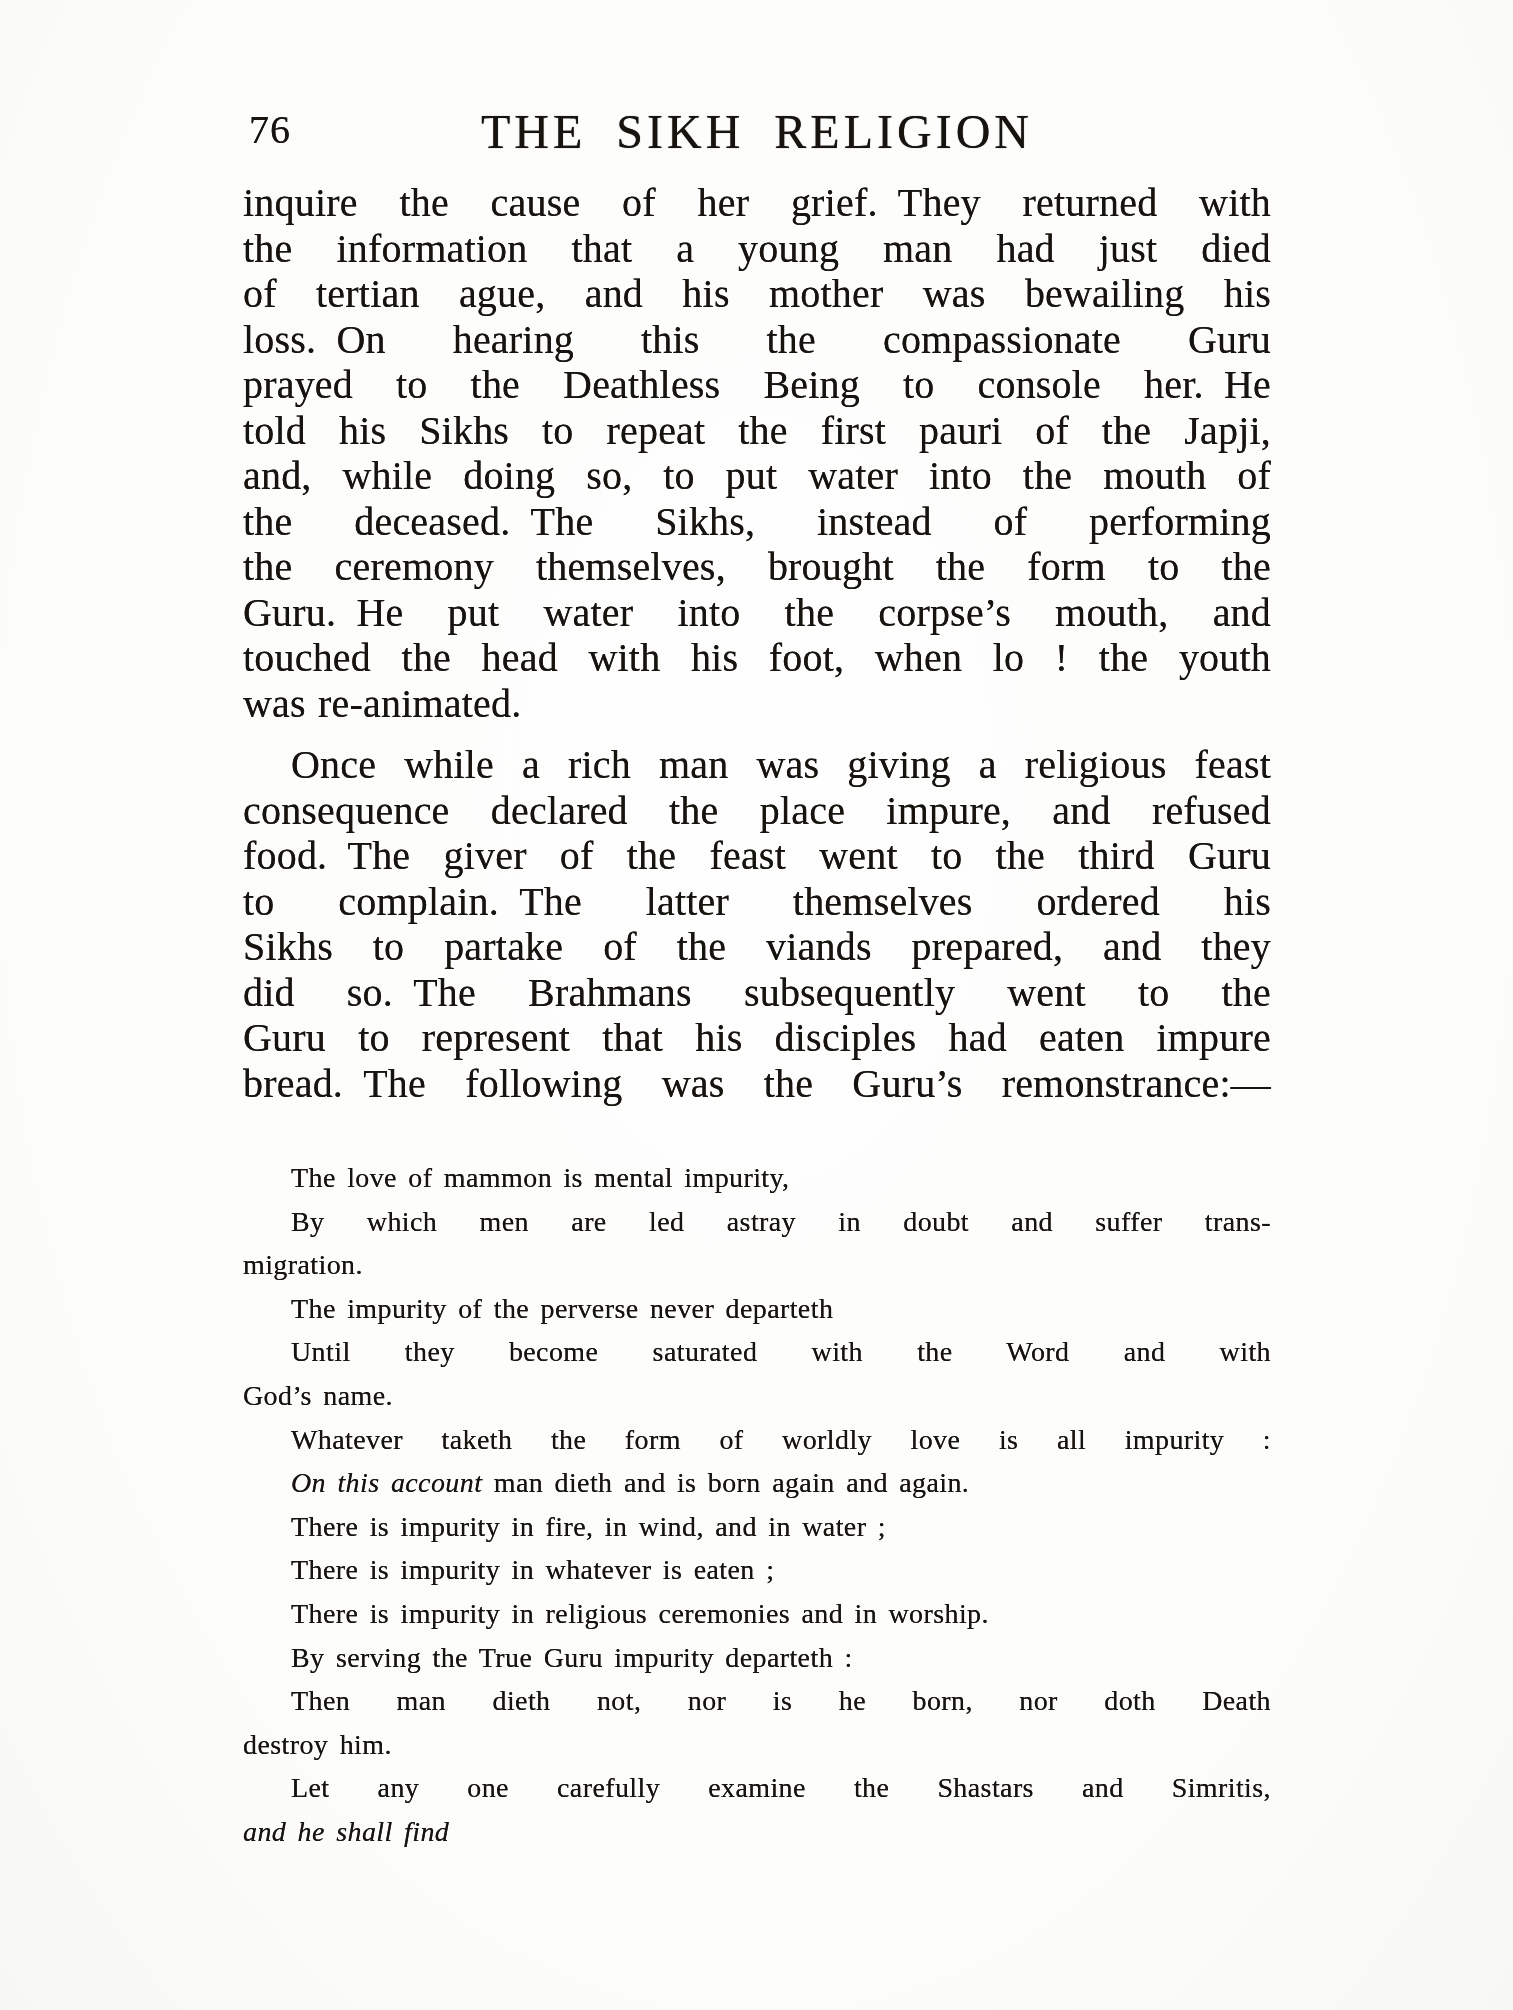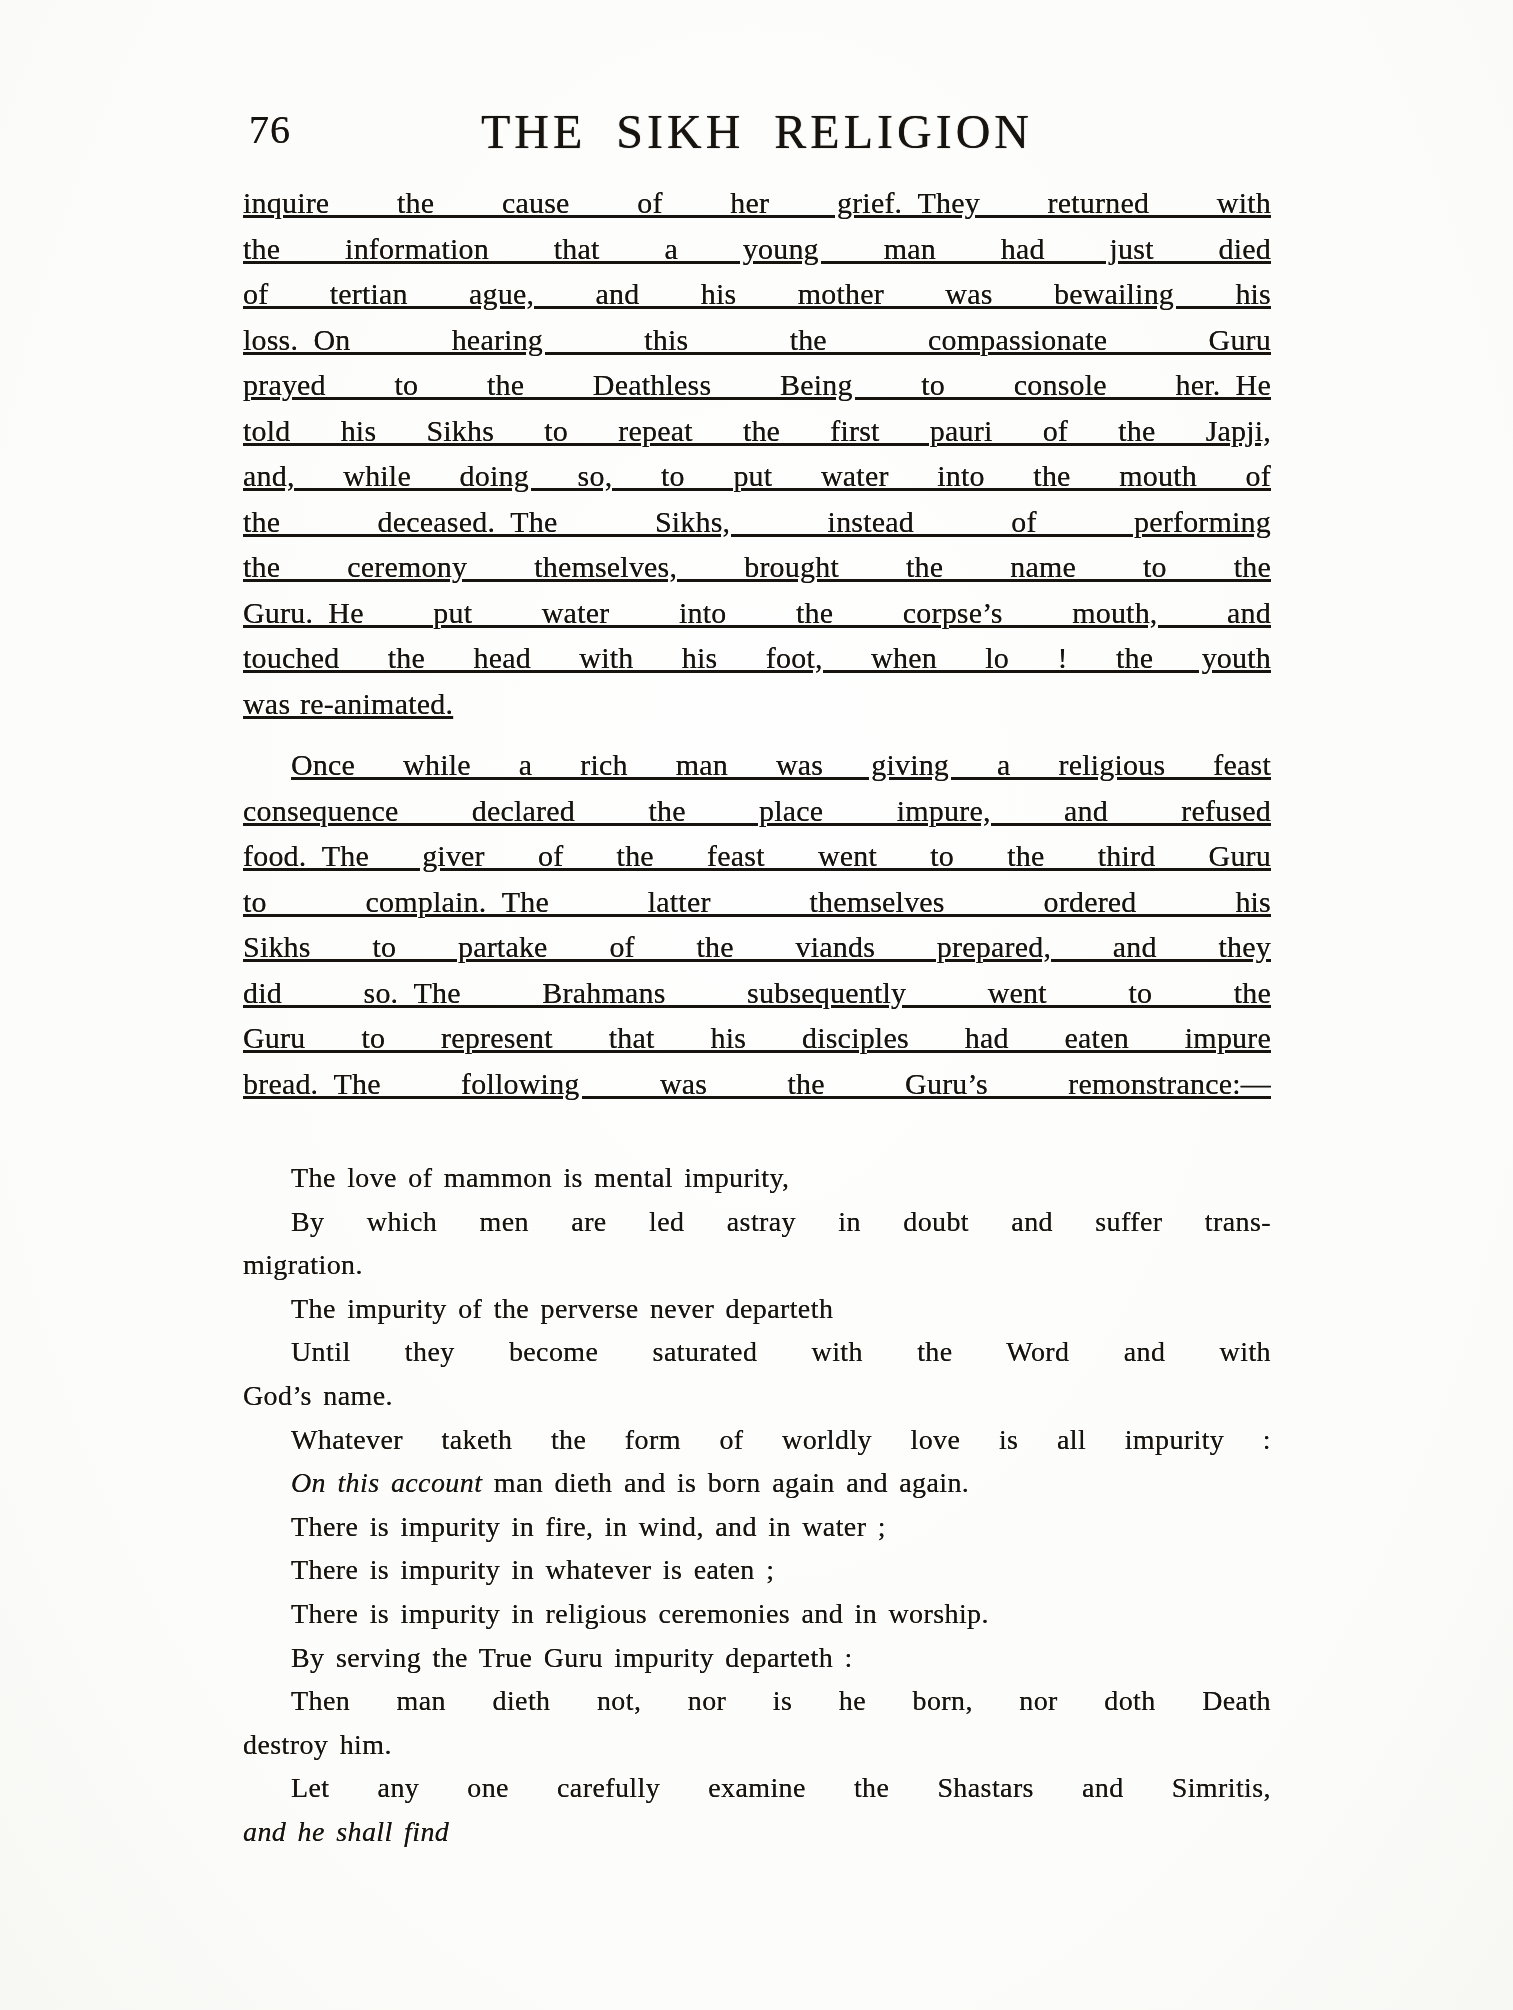--- a/index.html
+++ b/index.html
@@ -33,26 +33,25 @@
     letter-spacing:4px; word-spacing:14px;
     text-shadow:0 0 0.8px rgba(23,19,14,.9);
   }
   .prose {
     position:absolute; left:243px; top:180px;
     width:1028px;
   }
   .para + .para { margin-top:16px; }
   .line {
     height:45.5px; line-height:45.5px;
-    font-size:30px;
+    font-size:40px;
     letter-spacing:0.2px; word-spacing:2px;
     text-align:justify; text-align-last:justify;
     text-shadow:0 0 0.6px rgba(23,19,14,.85);
     white-space:nowrap-off;
-    text-decoration:underline;
   }
   .line.left { text-align:left; text-align-last:left; }
   .verse-sec { margin-top:50px; }
   .vline {
     height:43.6px; line-height:43.6px;
     font-size:28px;
     letter-spacing:0.4px; word-spacing:4px;
     text-align:center; text-align-last:left;
     text-shadow:0 0 0.6px rgba(23,19,14,.85);
   }
@@ -72,21 +71,21 @@
     <section>
         <div class="para">
           <div class="line j"><span>inquire the cause of her grief. They returned with</span></div>
           <div class="line j"><span>the information that a young man had just died</span></div>
           <div class="line j"><span>of tertian ague, and his mother was bewailing his</span></div>
           <div class="line j"><span>loss. On hearing this the compassionate Guru</span></div>
           <div class="line j"><span>prayed to the Deathless Being to console her. He</span></div>
           <div class="line j"><span>told his Sikhs to repeat the first pauri of the Japji,</span></div>
           <div class="line j"><span>and, while doing so, to put water into the mouth of</span></div>
           <div class="line j"><span>the deceased. The Sikhs, instead of performing</span></div>
-          <div class="line j"><span>the ceremony themselves, brought the name to the</span></div>
+          <div class="line j"><span>the ceremony themselves, brought the form to the</span></div>
           <div class="line j"><span>Guru. He put water into the corpse’s mouth, and</span></div>
           <div class="line j"><span>touched the head with his foot, when lo ! the youth</span></div>
           <div class="line left"><span>was re-animated.</span></div>
         </div>
         <div class="para">
           <div class="line j ind"><span>Once while a rich man was giving a religious feast</span></div>
           <div class="line j"><span>consequence declared the place impure, and refused</span></div>
           <div class="line j"><span>food. The giver of the feast went to the third Guru</span></div>
           <div class="line j"><span>to complain. The latter themselves ordered his</span></div>
           <div class="line j"><span>Sikhs to partake of the viands prepared, and they</span></div>

